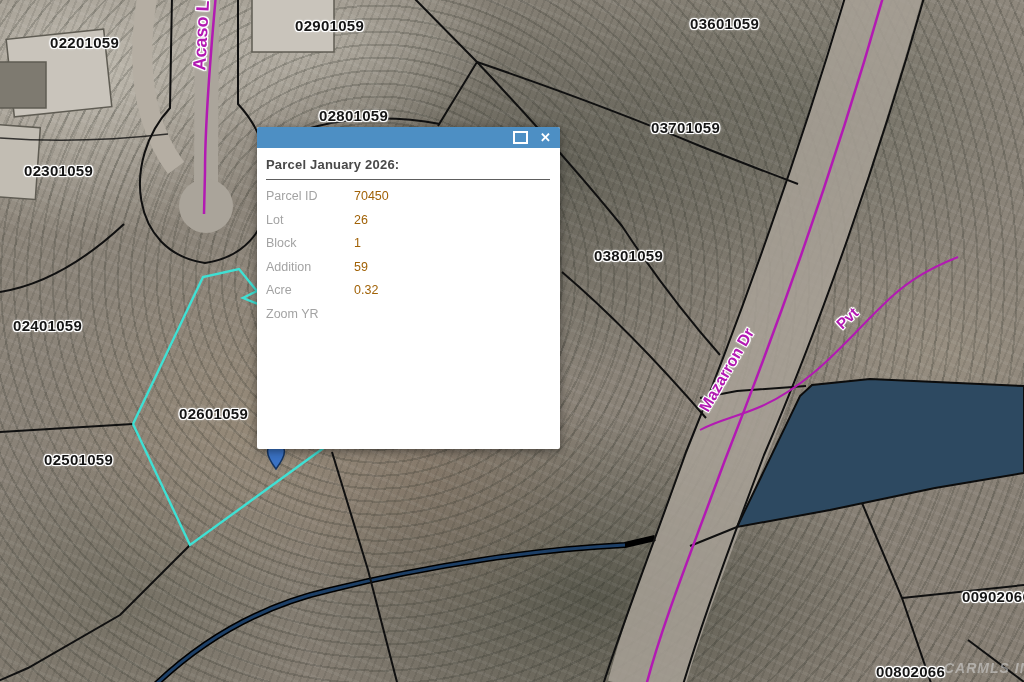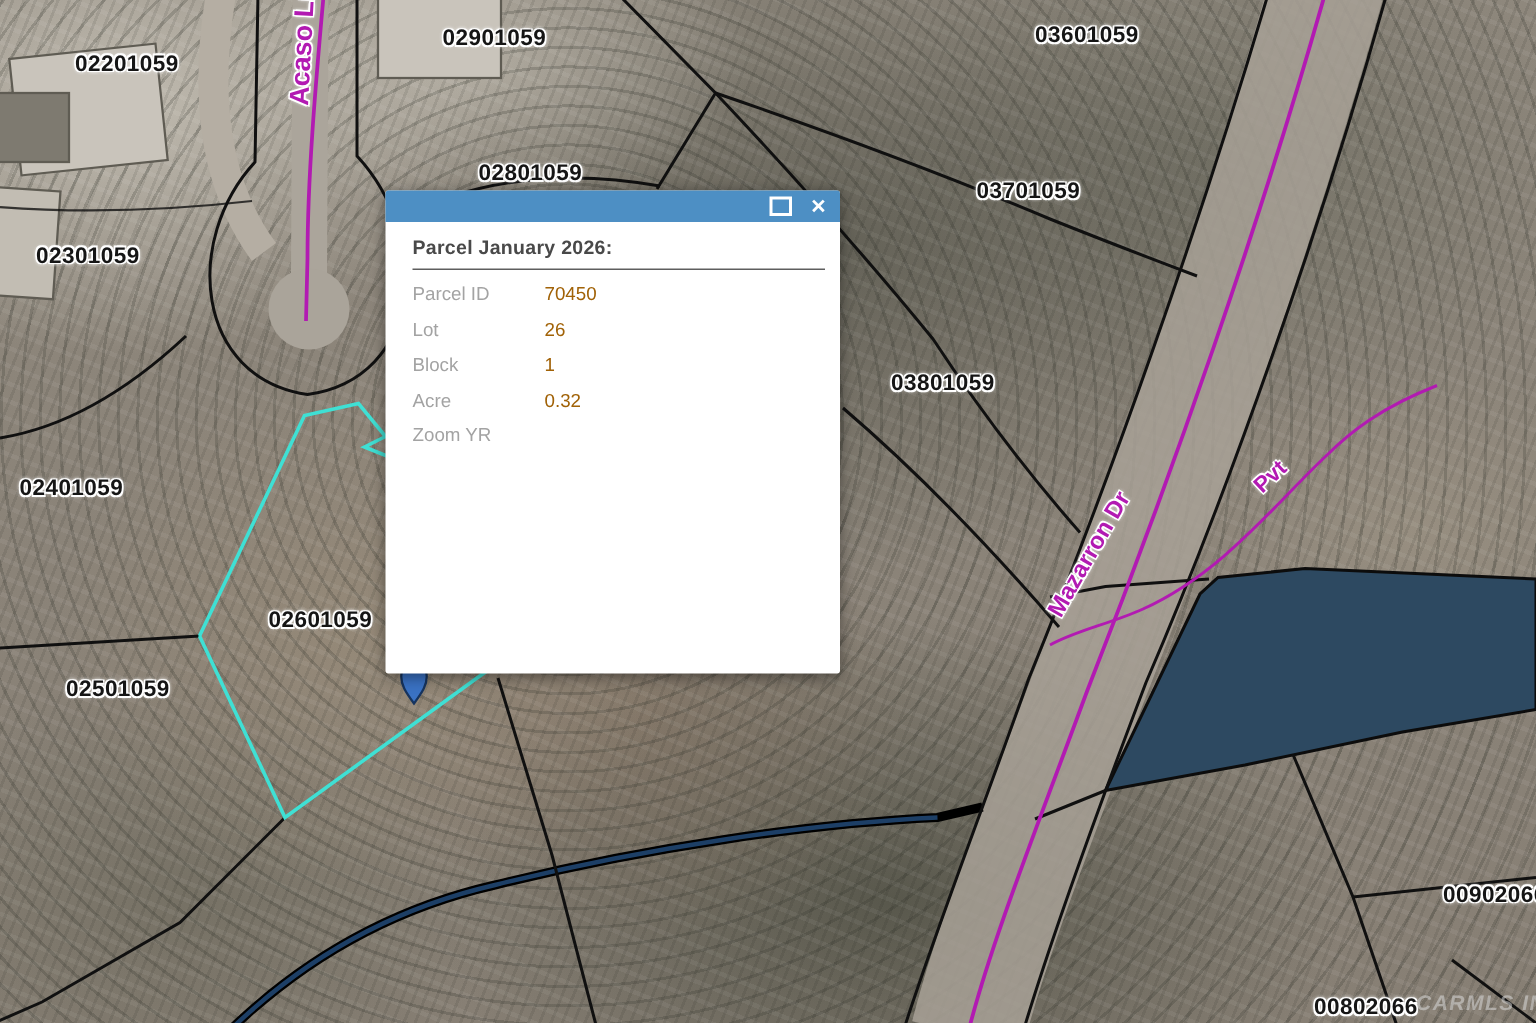--- a/index.html
+++ b/index.html
@@ -36,21 +36,21 @@
   .watermark{position:absolute;z-index:9;font-weight:bold;font-size:14px;font-style:italic;
     color:rgba(215,215,215,.55);letter-spacing:1px;white-space:nowrap;}
 
   
   .popup{position:absolute;left:257px;top:127px;width:303px;height:322px;z-index:20;
     background:#fff;border-radius:2px;box-shadow:0 2px 10px rgba(0,0,0,.45);}
   .popup-titlebar{height:21px;background:var(--popup-titlebar-blue,#4d8fc4);border-radius:2px 2px 0 0;
     display:flex;align-items:center;justify-content:flex-end;gap:12px;padding-right:9px;}
   .dock-btn{width:11px;height:9px;border:2px solid #fff;display:inline-block;cursor:pointer;}
   .close-btn{color:#fff;font-size:13px;font-weight:bold;line-height:1;cursor:pointer;}
-  .popup-body{padding:9px 10px 0 18px;position:relative;height:calc(100% - 30px);}
+  .popup-body{padding:9px 10px 0 9px;position:relative;height:calc(100% - 30px);}
   .popup-title{font-size:13px;font-weight:bold;color:#494949;letter-spacing:.2px;}
   .popup-sep{border-bottom:1px solid #5e5e5e;margin:7px 0 5px 0;}
   .field-row{display:flex;font-size:12.5px;line-height:23.5px;}
   .f-label{width:88px;flex:none;color:#a3a3a3;}
   .f-value{color:#a16207;}
   .popup-footer{position:absolute;left:9px;right:14px;bottom:12px;
     display:flex;align-items:center;justify-content:space-between;}
   .zoom-link{font-size:13px;color:var(--zoom-link,#47626f);text-decoration:underline;cursor:pointer;}
   .menu-dots{color:#757575;font-size:10px;letter-spacing:2px;cursor:pointer;}
 </style>
@@ -153,20 +153,24 @@
         </div>
         <div class="field-row">
           <span class="f-label">Lot</span>
           <span class="f-value">26</span>
         </div>
         <div class="field-row">
           <span class="f-label">Block</span>
           <span class="f-value">1</span>
         </div>
         <div class="field-row">
+          <span class="f-label">Addition</span>
+          <span class="f-value">59</span>
+        </div>
+        <div class="field-row">
           <span class="f-label">Acre</span>
           <span class="f-value">0.32</span>
         </div>
         <div class="field-row">
           <span class="f-label">Zoom YR</span>
           <span class="f-value"></span>
         </div>
       </div>
   </div>
 </div>

